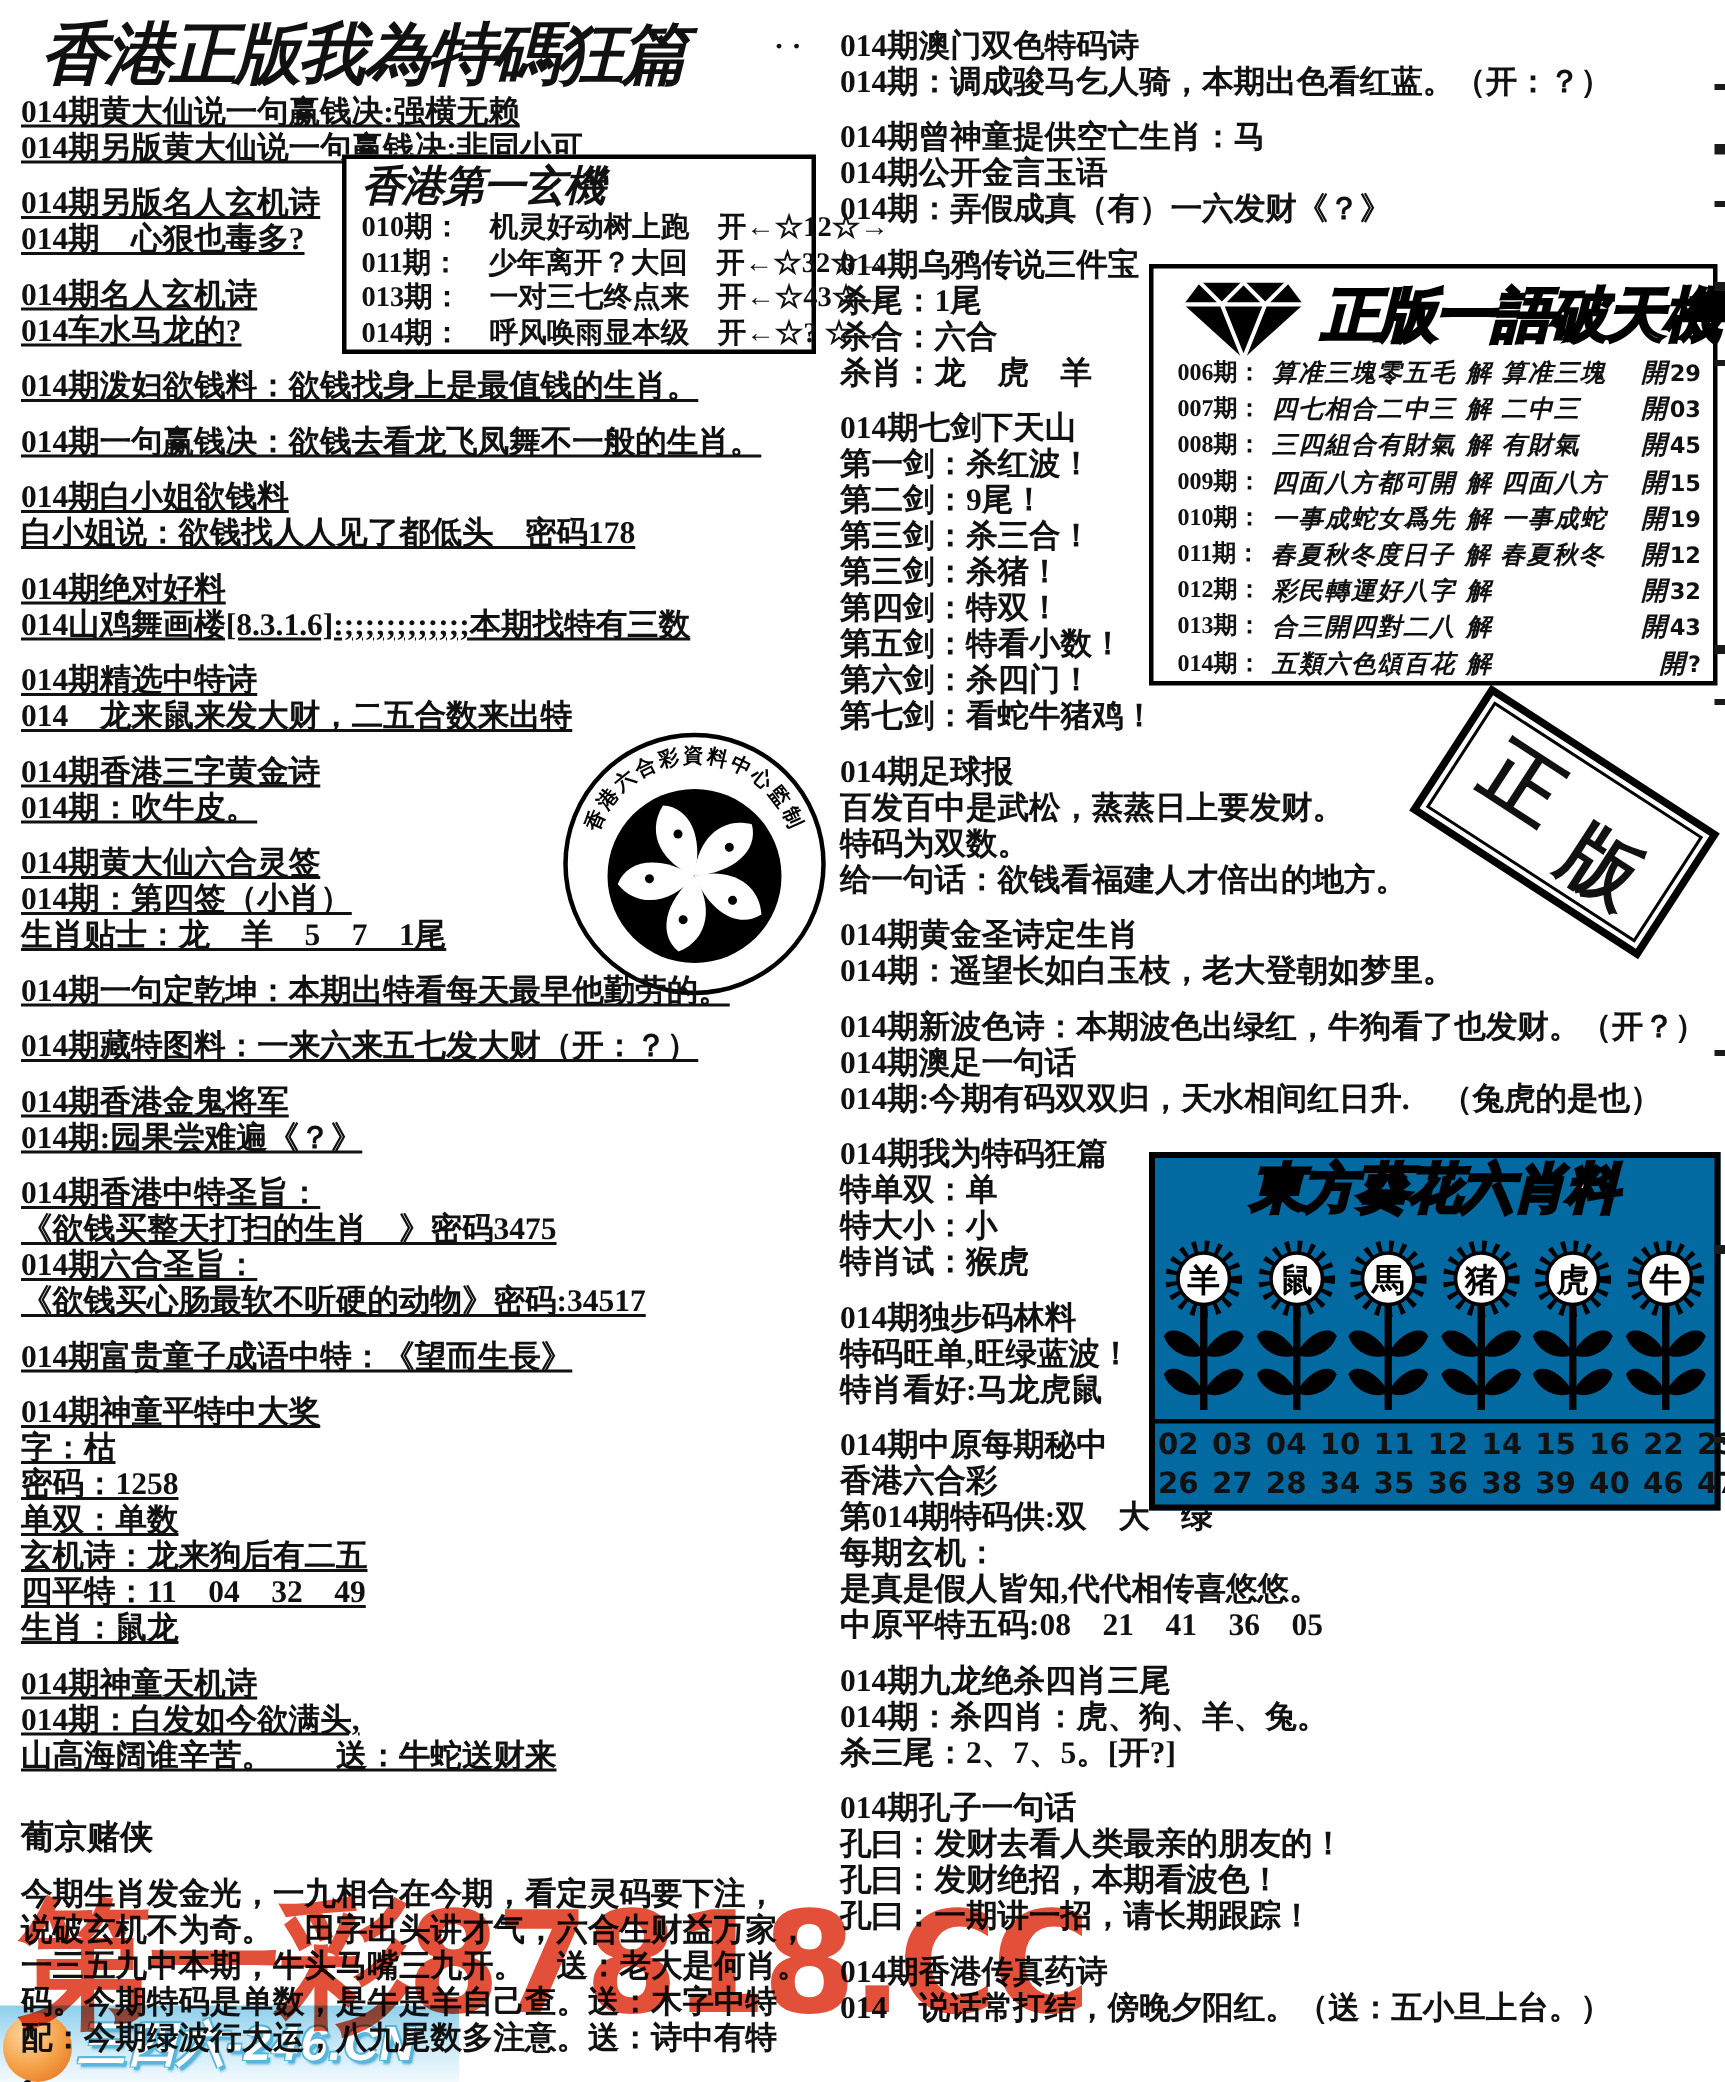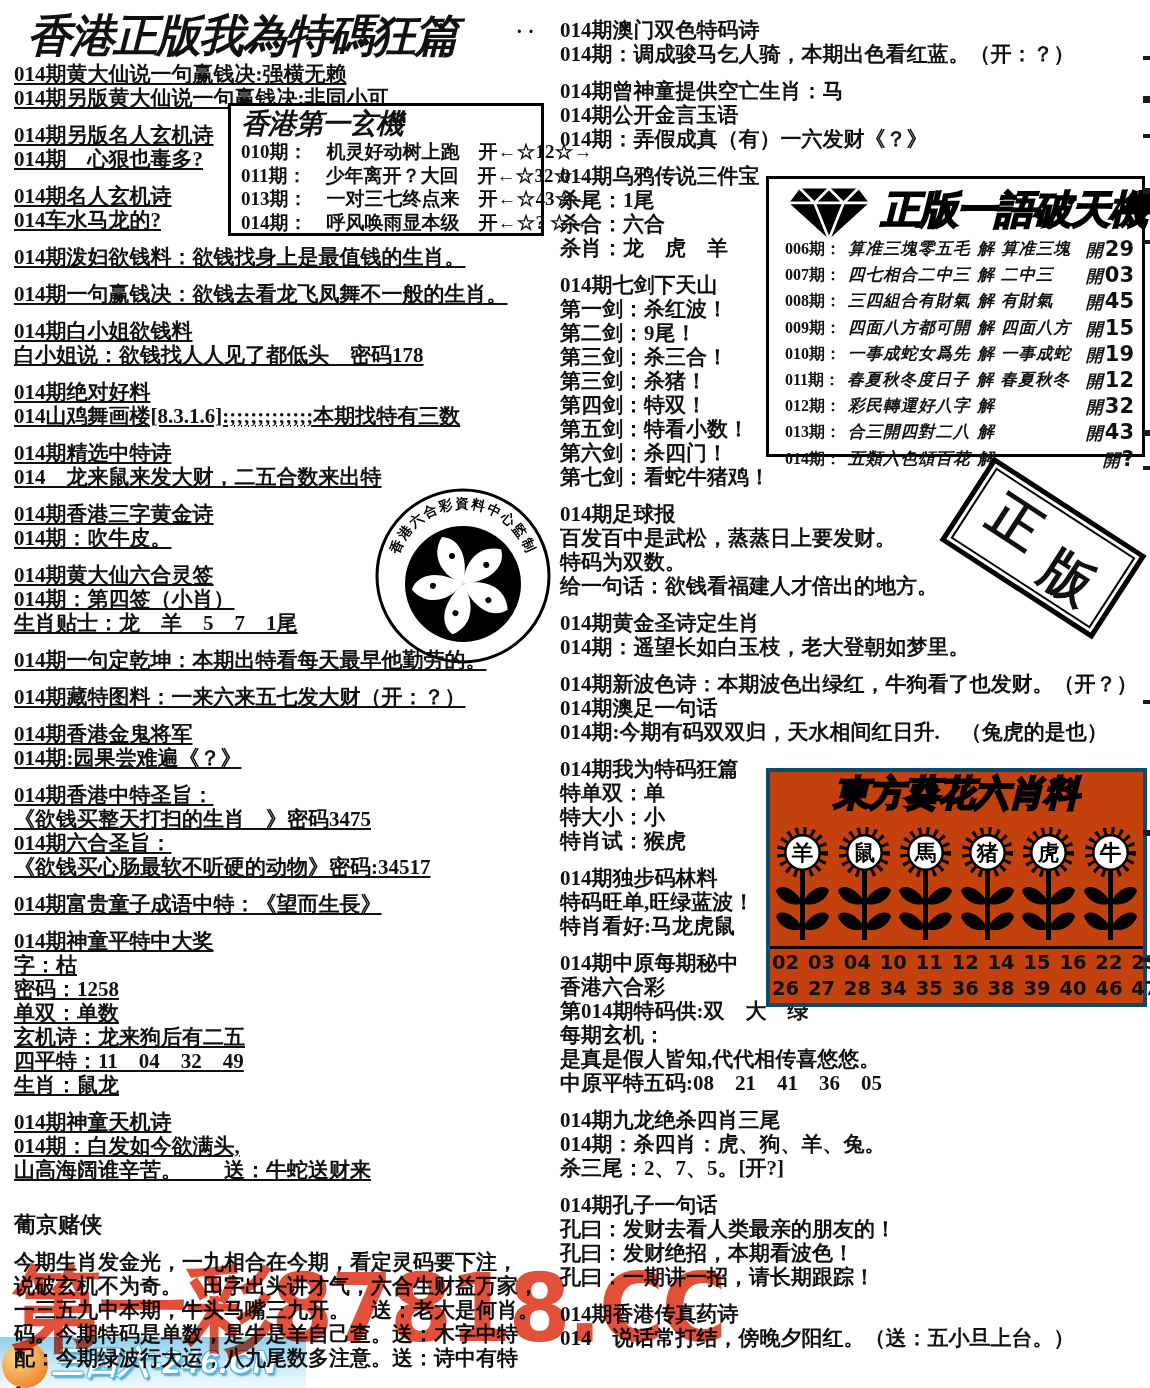--- a/index.html
+++ b/index.html
@@ -32,37 +32,37 @@
   .ptj-diamond{position:absolute;left:0px;top:2px;}
   .ptj-title{position:absolute;left:96px;top:2px;font-family:"DejaVu Sans",sans-serif;
     font-size:39px;font-weight:900;font-style:italic;letter-spacing:-1px;color:#fff;
     -webkit-text-stroke:2px #000;white-space:nowrap;}
   .ptj-row{display:flex;align-items:flex-start;gap:7px;line-height:24.2px;font-size:16.5px;white-space:nowrap;}
   .ptj-period{font-weight:700;font-size:16px;}
   .ptj-poem,.ptj-ans{font-style:italic;font-weight:700;letter-spacing:1px;}
   .ptj-jie{font-style:italic;font-weight:700;}
   .ptj-kai{margin-left:auto;}
   .ptj-kai i{font-style:italic;font-weight:700;font-size:17px;}
-  .ptj-kai b{font-family:"DejaVu Sans",sans-serif;font-size:21px;font-weight:700;margin-left:2px;}
+  .ptj-kai b{font-family:"DejaVu Sans",sans-serif;font-size:15px;font-weight:700;margin-left:2px;}
 
   
   .zb-stamp{position:absolute;left:952px;top:498px;width:182px;height:100px;z-index:3;
     border:5px solid #000;transform:rotate(33deg);box-sizing:border-box;}
   .zb-inner{position:absolute;inset:3px;border:2.5px solid #000;display:flex;
     align-items:center;justify-content:center;gap:22px;
     font-family:"DejaVu Sans",sans-serif;font-size:52px;font-weight:900;}
   .zb-inner .zb2{transform:translateY(12px);}
   .zb-inner .zb1{transform:translateY(-6px);}
 
   
   .seal{position:absolute;left:372px;top:480px;z-index:1;}
 
   
   .kuihua-box{position:absolute;left:766px;top:768px;width:381px;z-index:3;
-    border:4px solid #0c4a6e;background:#c2410c;box-sizing:border-box;}
+    border:4px solid #000000;background:#0369a1;box-sizing:border-box;}
   .kh-title{text-align:center;font-family:"DejaVu Sans",sans-serif;font-size:35px;
     font-weight:900;font-style:italic;letter-spacing:0px;color:#fff;
     -webkit-text-stroke:2.5px #000;line-height:42px;white-space:nowrap;}
   .kh-flowers{display:flex;justify-content:space-around;align-items:flex-end;height:132px;
     overflow:hidden;padding:0 2px;}
   .kh-numbers{border-top:3px solid #000;padding:1px 2px;}
   .kh-numrow{font-family:"DejaVu Sans",sans-serif;font-size:19.5px;font-weight:700;
     text-align:center;line-height:26px;word-spacing:2px;white-space:nowrap;}
 
   

